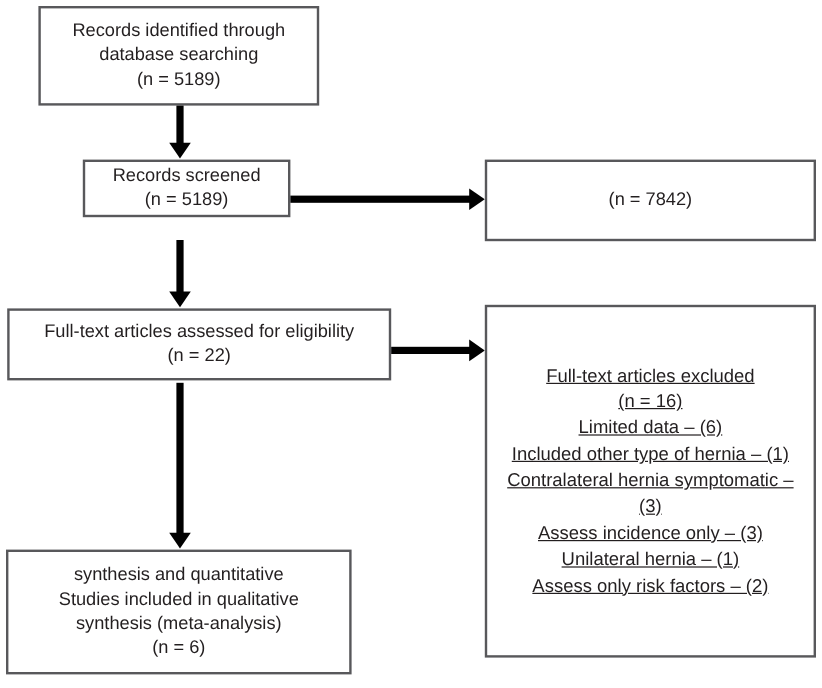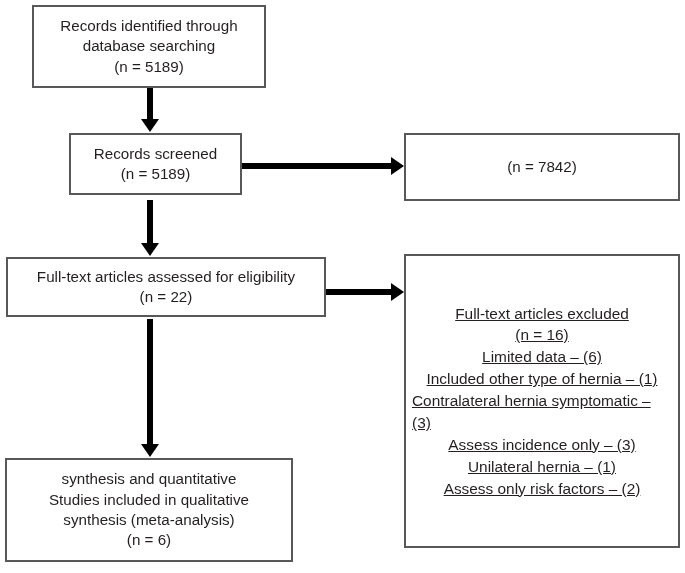--- a/index.html
+++ b/index.html
@@ -23,39 +23,39 @@
   }
   .node {
     position: absolute;
     box-sizing: border-box;
     background: #ffffff;
     border: 2px solid #58585b;
     display: flex;
     flex-direction: column;
     align-items: center;
     justify-content: center;
-    text-align: left;
+    text-align: center;
     line-height: 1.34;
     color: #231f20;
   }
   .node .line {
     display: block;
     white-space: nowrap;
   }
   .node.wrapbox .line {
     white-space: normal;
   }
 
   
   #node-identified {
     left: 32px;  top: 5px;   width: 234px; height: 83px;
     font-size: 15.2px;
   }
   #node-screened {
-    left: 69px;  top: 133px; width: 173px; height: 62px;
+    left: 69px;  top: 133px; width: 173px; height: 48px;
     font-size: 15.2px;
   }
   #node-record-excluded {
     left: 404px; top: 133px; width: 276px; height: 68px;
     font-size: 15.2px;
   }
   #node-fulltext-assessed {
     left: 6px;   top: 257px; width: 320px; height: 60px;
     font-size: 15.2px;
   }

